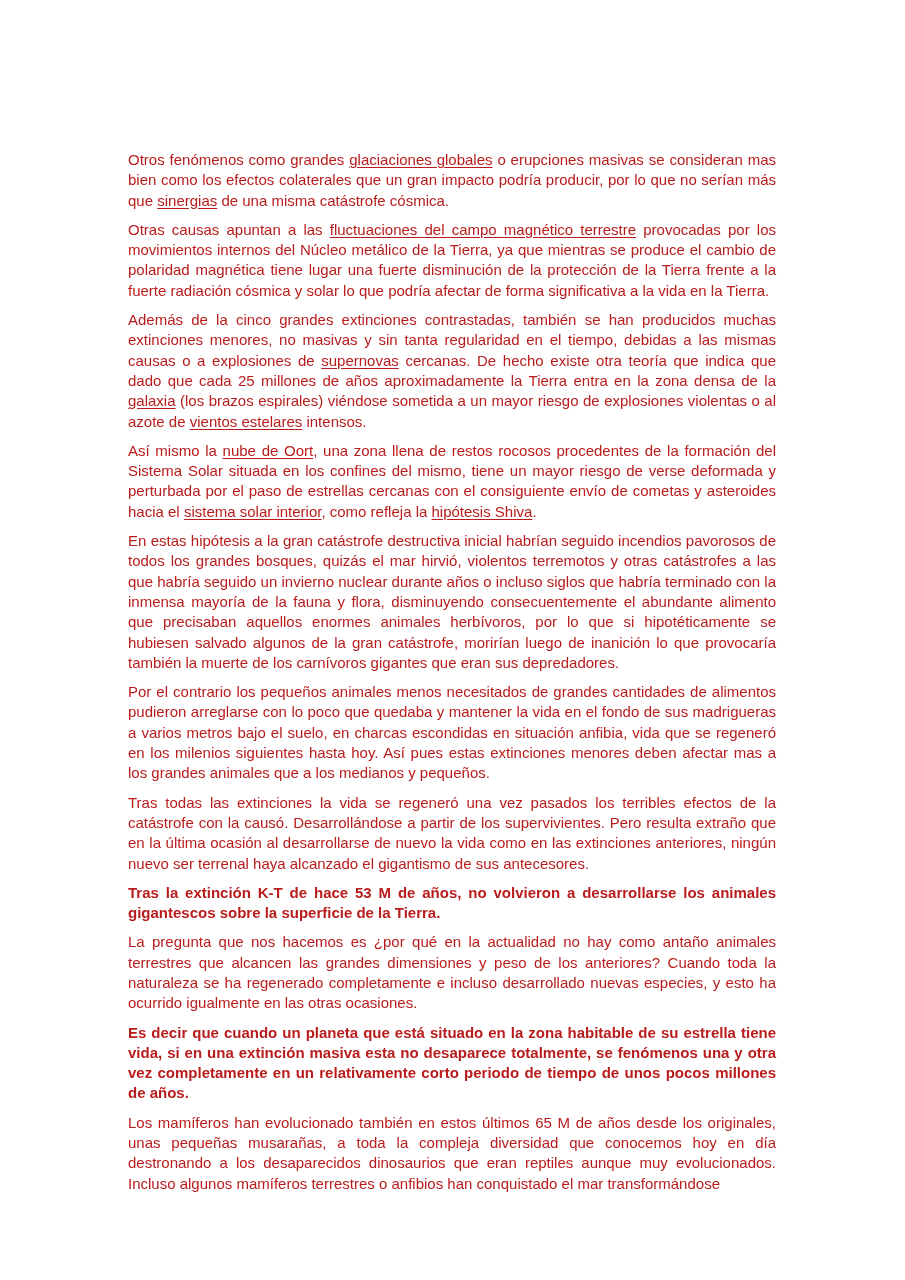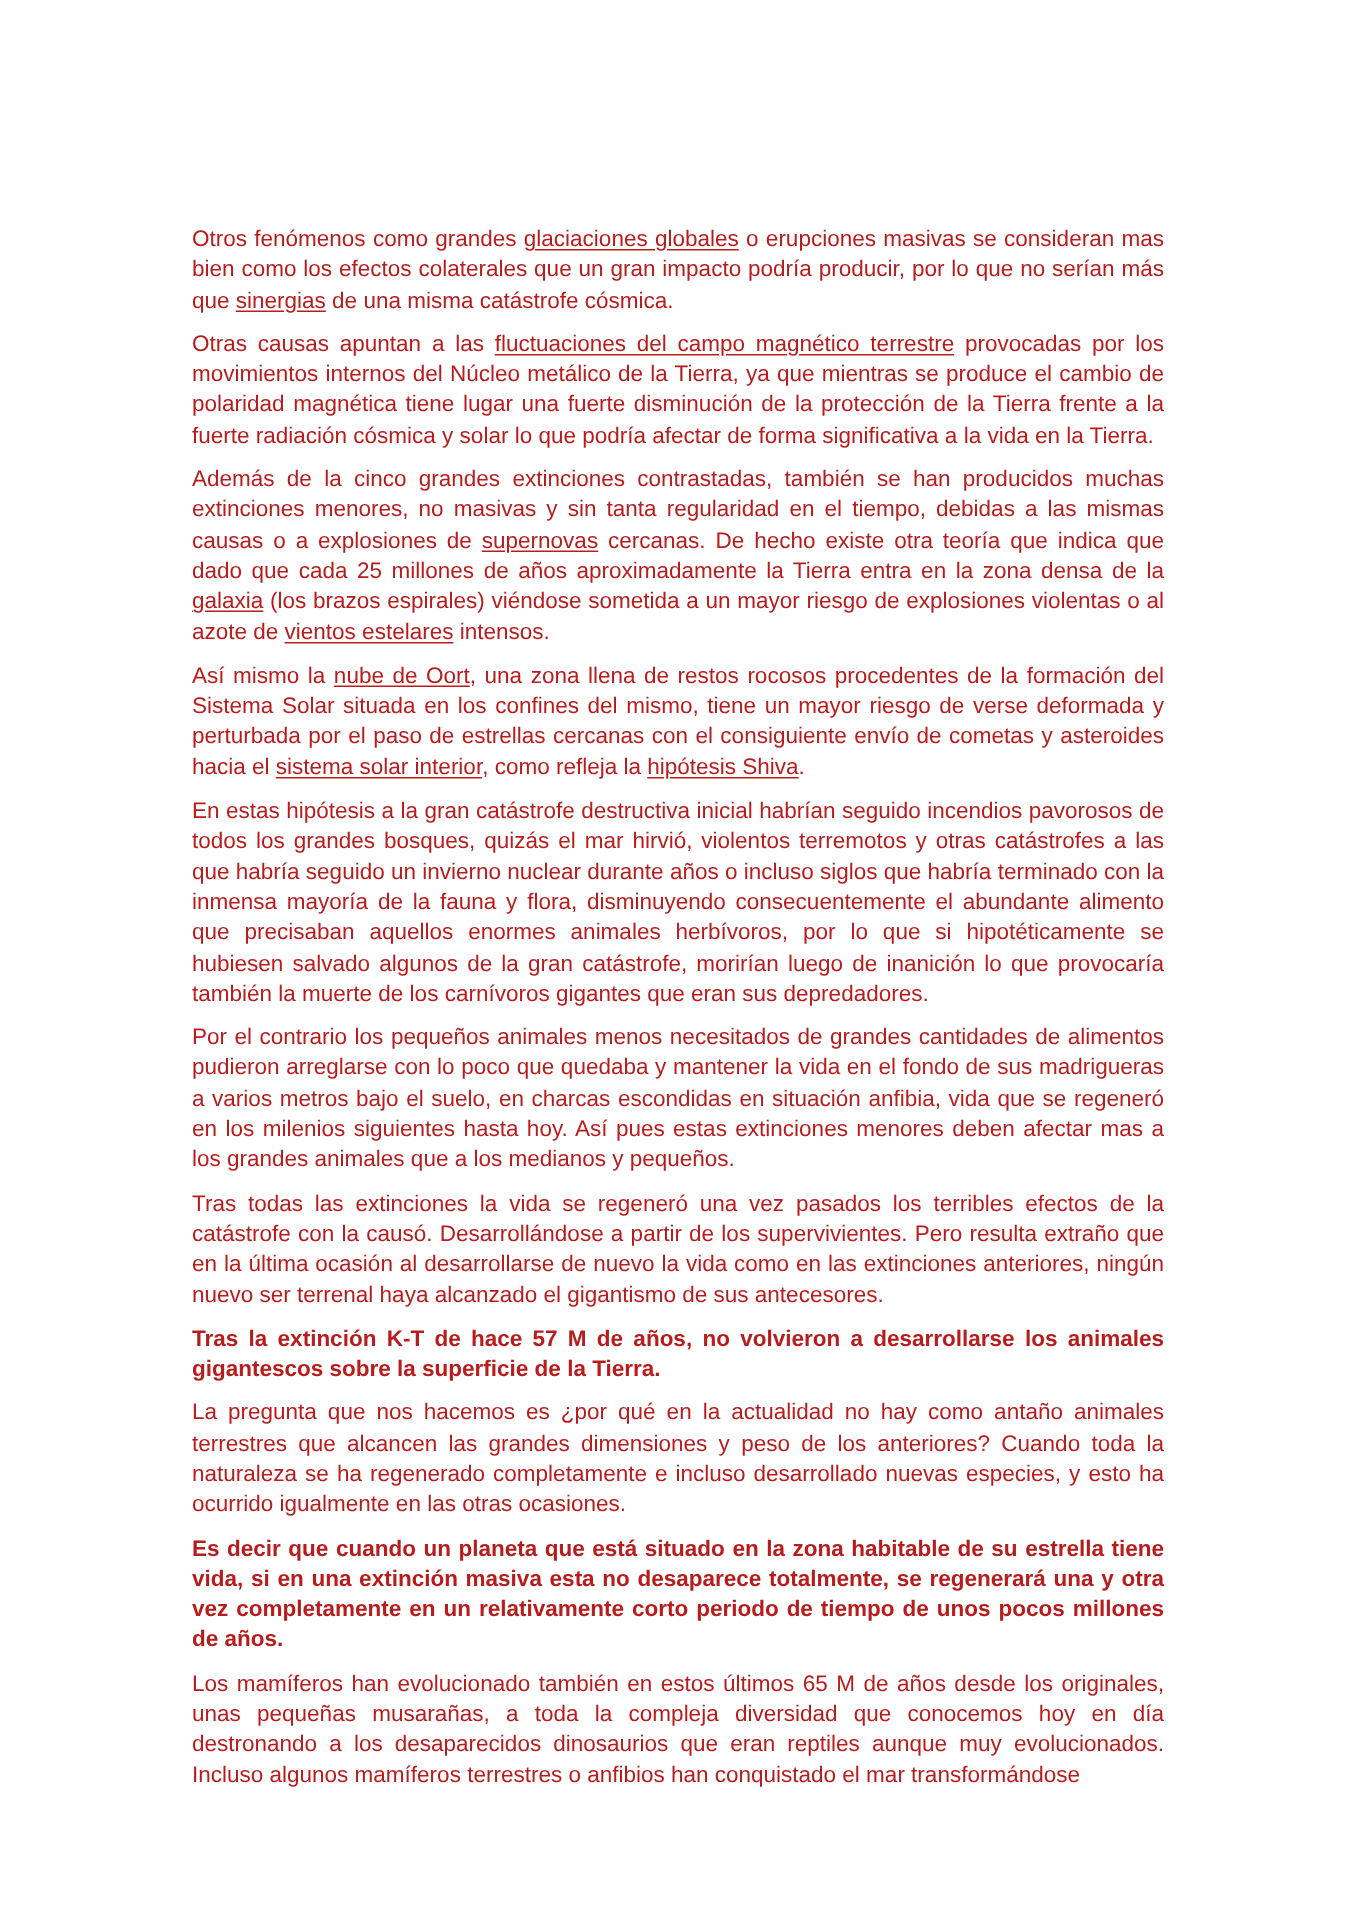--- a/index.html
+++ b/index.html
@@ -41,18 +41,18 @@
 
 <div class="page">
   <div class="content">
       <p><span>Otros fenómenos como grandes </span><span class="seg-u">glaciaciones globales</span><span> o erupciones masivas se consideran mas bien como los efectos colaterales que un gran impacto podría producir, por lo que no serían más que </span><span class="seg-u">sinergias</span><span> de una misma catástrofe cósmica.</span></p>
       <p><span>Otras causas apuntan a las </span><span class="seg-u">fluctuaciones del campo magnético terrestre</span><span> provocadas por los movimientos internos del Núcleo metálico de la Tierra, ya que mientras se produce el cambio de polaridad magnética tiene lugar una fuerte disminución de la protección de la Tierra frente a la fuerte radiación cósmica y solar lo que podría afectar de forma significativa a la vida en la Tierra.</span></p>
       <p><span>Además de la cinco grandes extinciones contrastadas, también se han producidos muchas extinciones menores, no masivas y sin tanta regularidad en el tiempo, debidas a las mismas causas o a explosiones de </span><span class="seg-u">supernovas</span><span> cercanas. De hecho existe otra teoría que indica que dado que cada 25 millones de años aproximadamente la Tierra entra en la zona densa de la </span><span class="seg-u">galaxia</span><span> (los brazos espirales) viéndose sometida a un mayor riesgo de explosiones violentas o al azote de </span><span class="seg-u">vientos estelares</span><span> intensos.</span></p>
       <p><span>Así mismo la </span><span class="seg-u">nube de Oort</span><span>, una zona llena de restos rocosos procedentes de la formación del Sistema Solar situada en los confines del mismo, tiene un mayor riesgo de verse deformada y perturbada por el paso de estrellas cercanas con el consiguiente envío de cometas y asteroides hacia el </span><span class="seg-u">sistema solar interior</span><span>, como refleja la </span><span class="seg-u">hipótesis Shiva</span><span>.</span></p>
       <p><span>En estas hipótesis a la gran catástrofe destructiva inicial habrían seguido incendios pavorosos de todos los grandes bosques, quizás el mar hirvió, violentos terremotos y otras catástrofes a las que habría seguido un invierno nuclear durante años o incluso siglos que habría terminado con la inmensa mayoría de la fauna y flora, disminuyendo consecuentemente el abundante alimento que precisaban aquellos enormes animales herbívoros, por lo que si hipotéticamente se hubiesen salvado algunos de la gran catástrofe, morirían luego de inanición lo que provocaría también la muerte de los carnívoros gigantes que eran sus depredadores.</span></p>
       <p><span>Por el contrario los pequeños animales menos necesitados de grandes cantidades de alimentos pudieron arreglarse con lo poco que quedaba y mantener la vida en el fondo de sus madrigueras a varios metros bajo el suelo, en charcas escondidas en situación anfibia, vida que se regeneró en los milenios siguientes hasta hoy. Así pues estas extinciones menores deben afectar mas a los grandes animales que a los medianos y pequeños.</span></p>
       <p><span>Tras todas las extinciones la vida se regeneró una vez pasados los terribles efectos de la catástrofe con la causó. Desarrollándose a partir de los supervivientes. Pero resulta extraño que en la última ocasión al desarrollarse de nuevo la vida como en las extinciones anteriores, ningún nuevo ser terrenal haya alcanzado el gigantismo de sus antecesores.</span></p>
-      <p class="bold"><span>Tras la extinción K-T de hace 57 M de años, no volvieron a desarrollarse los animales gigantescos sobre la superficie de la Tierra.</span></p>
+      <p class="bold"><span>Tras la extinción K-T de hace 53 M de años, no volvieron a desarrollarse los animales gigantescos sobre la superficie de la Tierra.</span></p>
       <p><span class="seg-b">La pregunta que nos hacemos es ¿por qué en la actualidad no hay como antaño animales terrestres que alcancen las grandes dimensiones y peso de los anteriores?</span><span> Cuando toda la naturaleza se ha regenerado completamente e incluso desarrollado nuevas especies, y esto ha ocurrido igualmente en las otras ocasiones.</span></p>
-      <p class="bold"><span>Es decir que cuando un planeta que está situado en la zona habitable de su estrella tiene vida, si en una extinción masiva esta no desaparece totalmente, se regenerará una y otra vez completamente en un relativamente corto periodo de tiempo de unos pocos millones de años.</span></p>
+      <p class="bold"><span>Es decir que cuando un planeta que está situado en la zona habitable de su estrella tiene vida, si en una extinción masiva esta no desaparece totalmente, se fenómenos una y otra vez completamente en un relativamente corto periodo de tiempo de unos pocos millones de años.</span></p>
       <p><span>Los mamíferos han evolucionado también en estos últimos 65 M de años desde los originales, unas pequeñas musarañas, a toda la compleja diversidad que conocemos hoy en día destronando a los desaparecidos dinosaurios que eran reptiles aunque muy evolucionados. Incluso algunos mamíferos terrestres o anfibios han conquistado el mar transformándose</span></p>
     </div>
 </div>
 
 </body></html>

